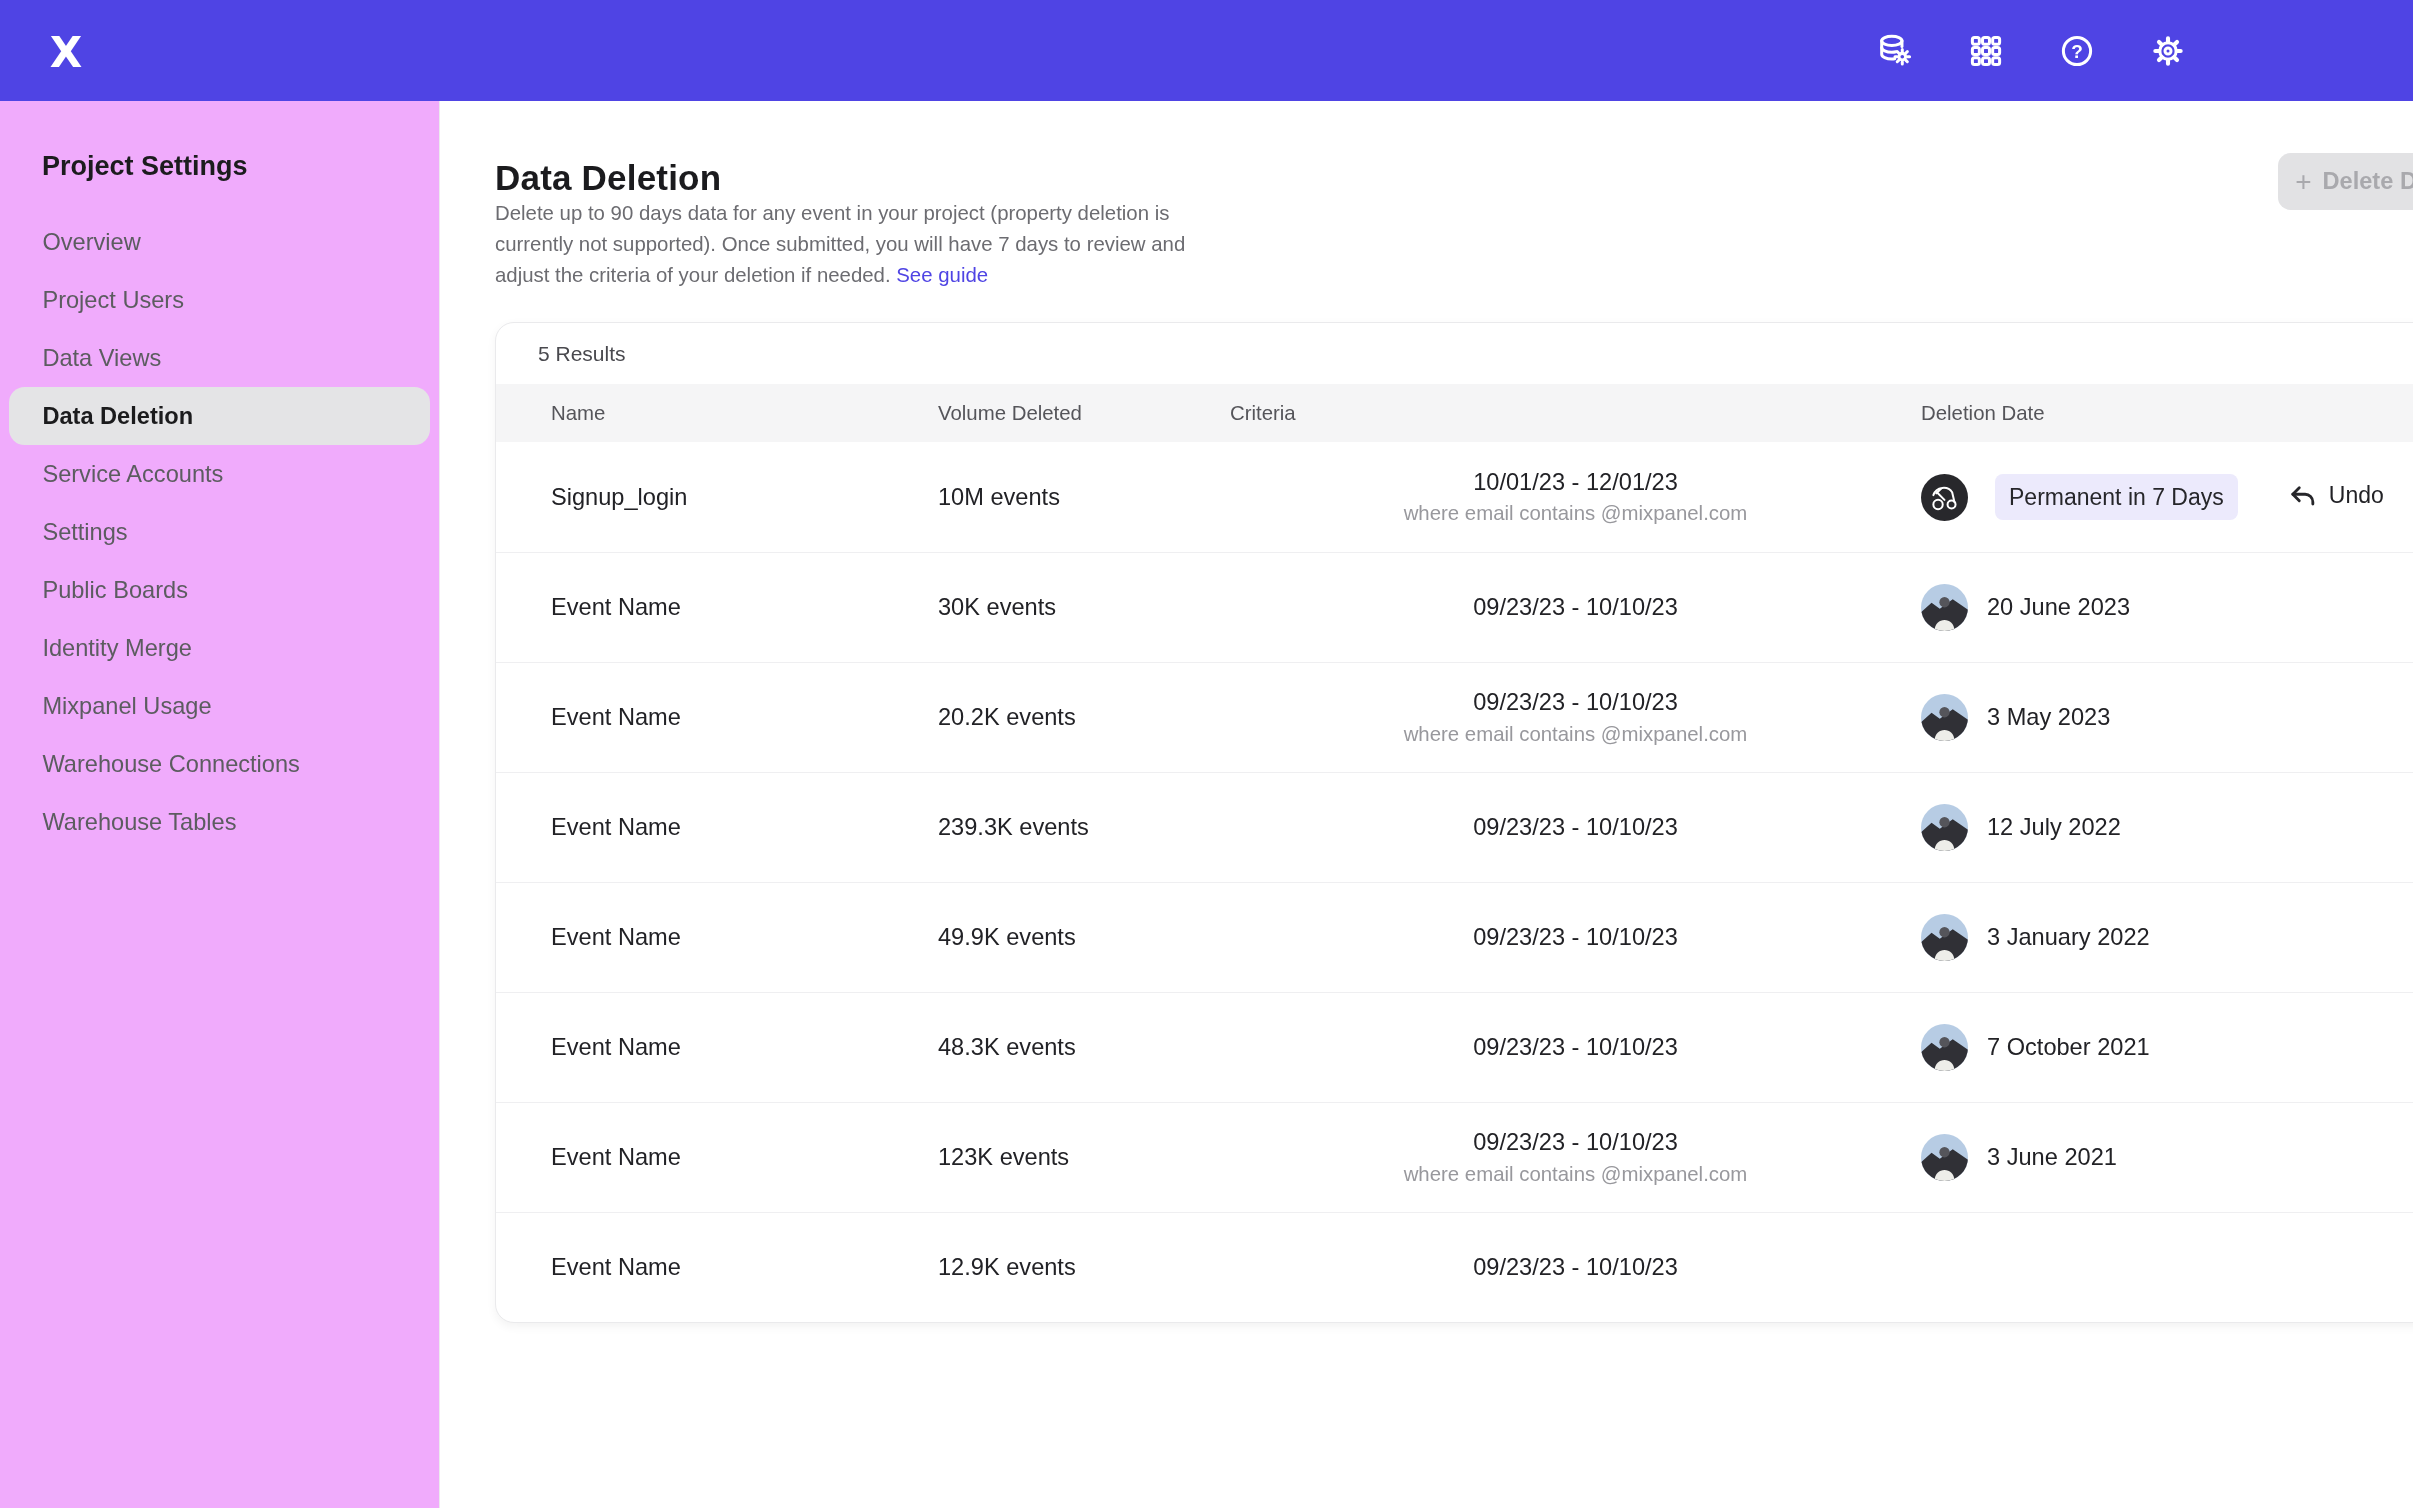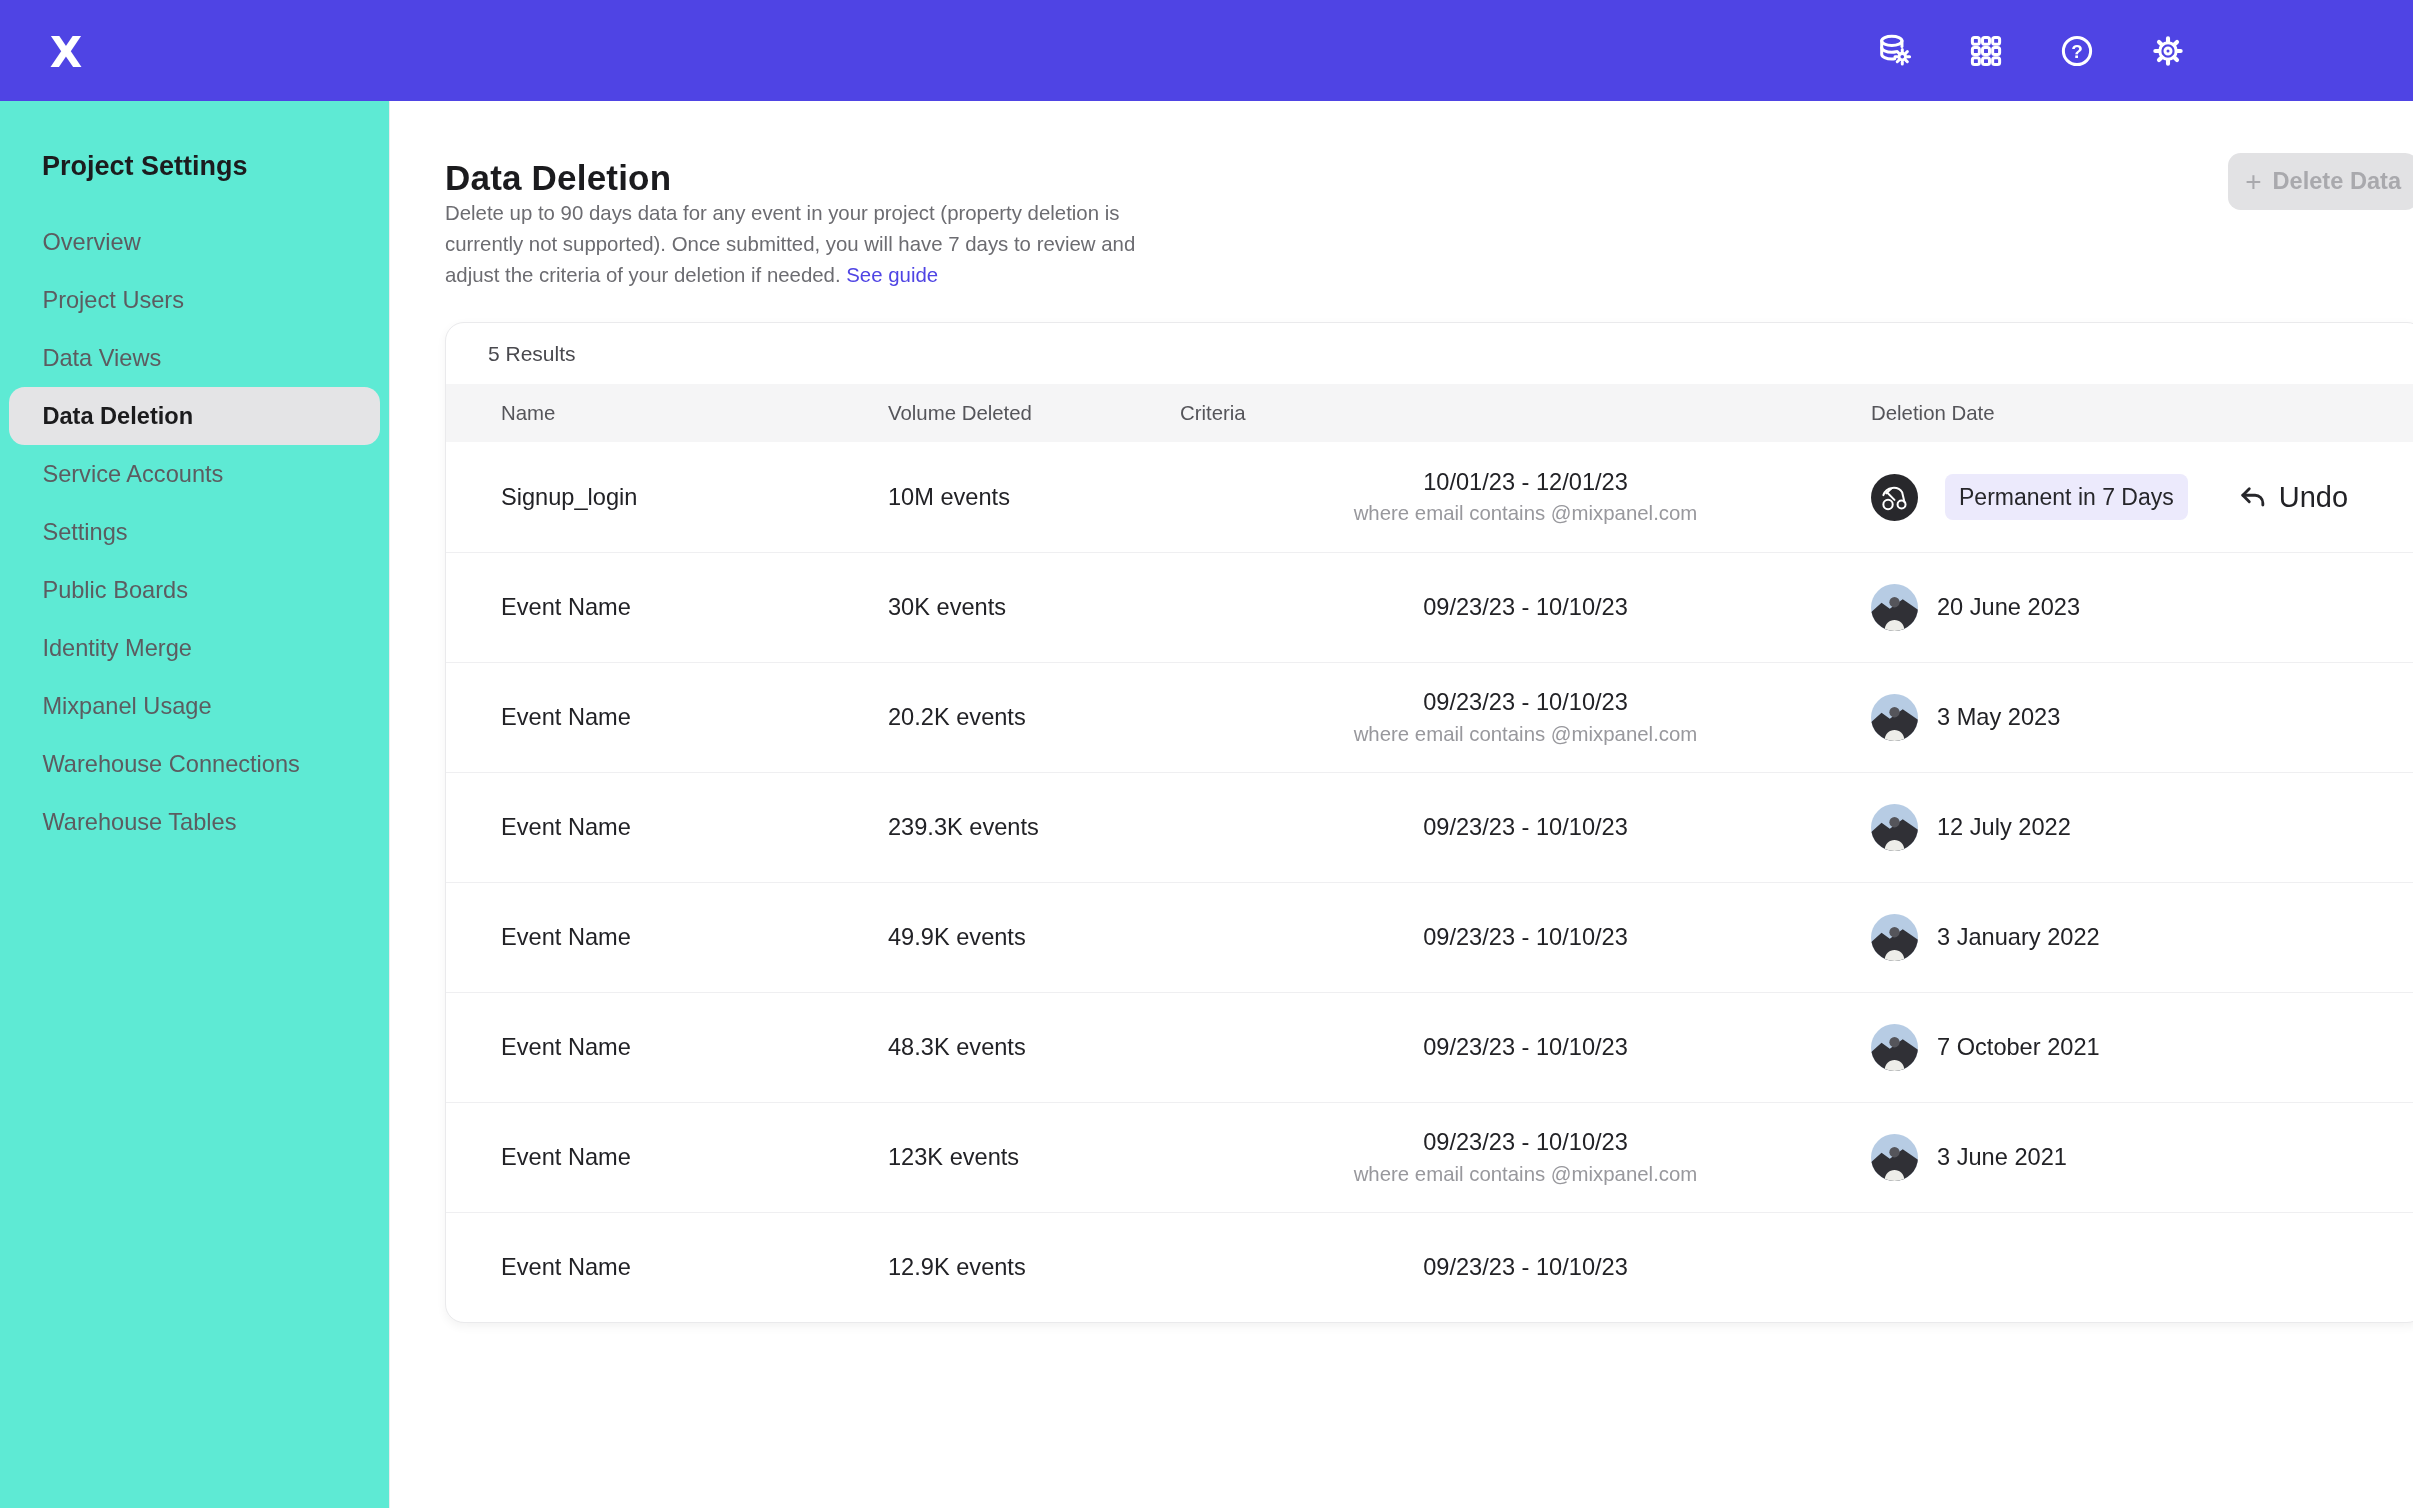--- a/index.html
+++ b/index.html
@@ -22,22 +22,22 @@
   .logo { width: 50px; height: 50px; cursor: pointer; }
   .nav-spacer { flex: 1; }
   .nav-icons { display: flex; align-items: center; gap: 53px; }
   .nav-icon { width: 38px; height: 38px; cursor: pointer; display: block; }
 
   
   .shell { display: flex; height: 1408px; }
 
   
   .sidebar {
-    width: 390px;
-    background: #5eead4;
+    width: 440px;
+    background: #f0abfc;
     border-right: 0.8px solid #EBEBED;
     padding-top: 50px;
     flex-shrink: 0;
   }
   .sidebar-title {
     font-size: 27px;
     font-weight: 700;
     color: #1C1C1E;
     padding-left: 42px;
     margin-bottom: 31px;
@@ -127,26 +127,26 @@
     color: #26262A;
     font-size: 23px;
     padding: 9.4px 14px;
     border-radius: 7.9px;
     white-space: nowrap;
     margin-left: 8px;
   }
   .undo {
     margin-left: 49px;
     display: flex;
-    align-items: flex-end;
+    align-items: flex-start;
     gap: 11px;
     background: none;
     border: none;
     font-family: inherit;
-    font-size: 29px;
+    font-size: 23px;
     font-weight: 500;
     color: #222226;
     cursor: pointer;
   }
   .undo svg { width: 31px; height: 31px; }
 </style>
 </head>
 <body>
 
 <header class="topnav">

